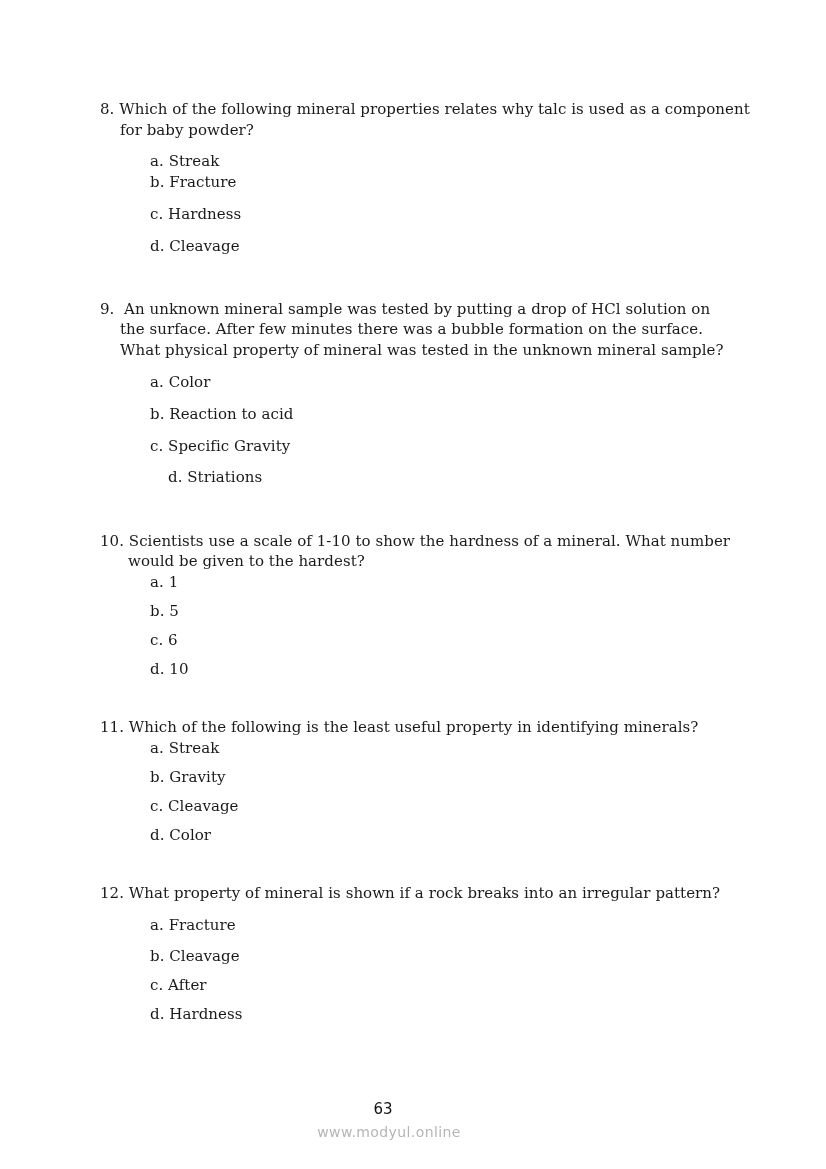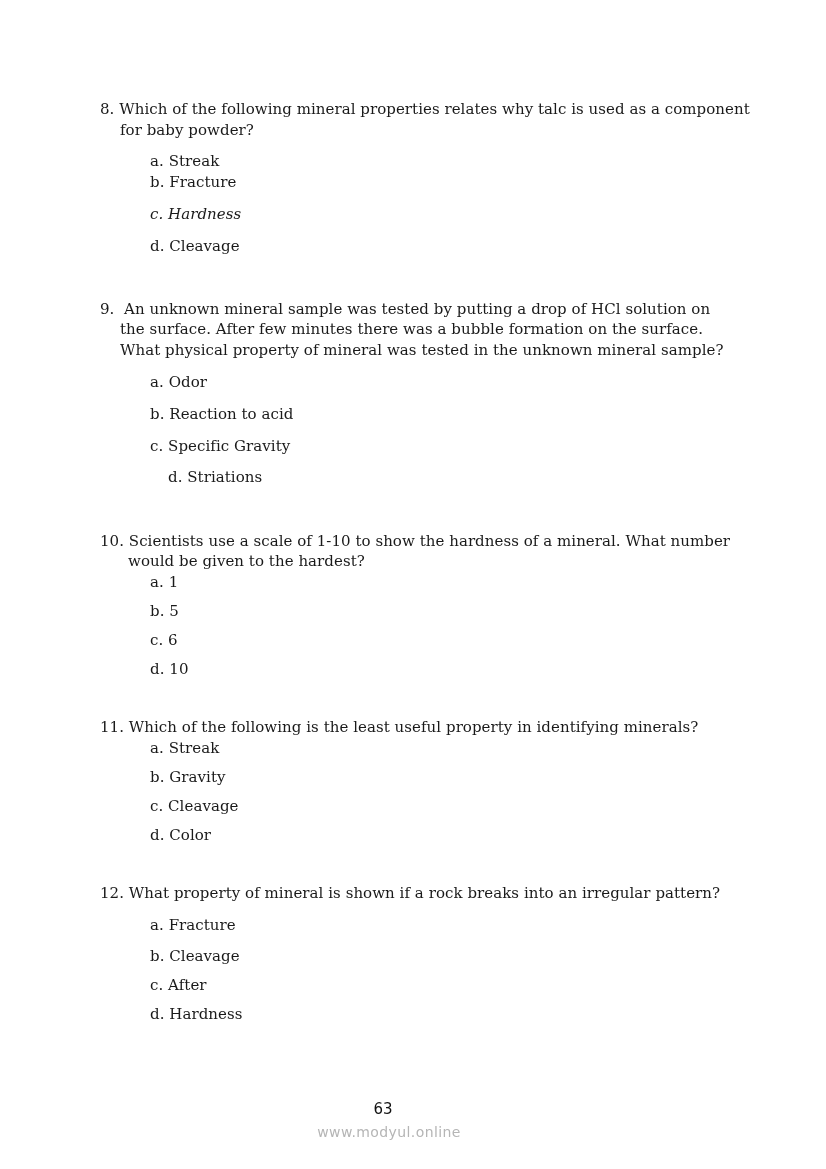--- a/index.html
+++ b/index.html
@@ -51,29 +51,29 @@
 </head>
 <body>
 
 <div class="page">
 
   <div>
     <div class="line" style="left:100px; top:99px;"><span>8.</span> <span>Which of the following mineral properties relates why talc is used as a component</span></div>
     <div class="line" style="left:120px; top:120px;">for baby powder?</div>
     <div class="line" style="left:150px; top:151px;">a. Streak</div>
     <div class="line" style="left:150px; top:172px;">b. Fracture</div>
-    <div class="line" style="left:150px; top:204px;font-style:italic;">c. Hardness</div>
+    <div class="line" style="left:150px; top:204px;">c. Hardness</div>
     <div class="line" style="left:150px; top:236px;">d. Cleavage</div>
   </div>
 
   <div>
     <div class="line" style="left:100px; top:299px;"><span>9.</span>&nbsp; <span>An unknown mineral sample was tested by putting a drop of HCl solution on</span></div>
     <div class="line" style="left:120px; top:319px;">the surface. After few minutes there was a bubble formation on the surface.</div>
     <div class="line" style="left:120px; top:340px;">What physical property of mineral was tested in the unknown mineral sample?</div>
-    <div class="line" style="left:150px; top:372px;">a. Odor</div>
+    <div class="line" style="left:150px; top:372px;">a. Color</div>
     <div class="line" style="left:150px; top:404px;">b. Reaction to acid</div>
     <div class="line" style="left:150px; top:436px;">c. Specific Gravity</div>
     <div class="line" style="left:168px; top:467px;text-align:center;">d. Striations</div>
   </div>
 
   <div>
     <div class="line" style="left:100px; top:531px;text-align:right;"><span>10.</span> <span>Scientists use a scale of 1-10 to show the hardness of a mineral. What number</span></div>
     <div class="line" style="left:128px; top:551px;">would be given to the hardest?</div>
     <div class="line" style="left:150px; top:572px;">a. 1</div>
     <div class="line" style="left:150px; top:601px;">b. 5</div>

